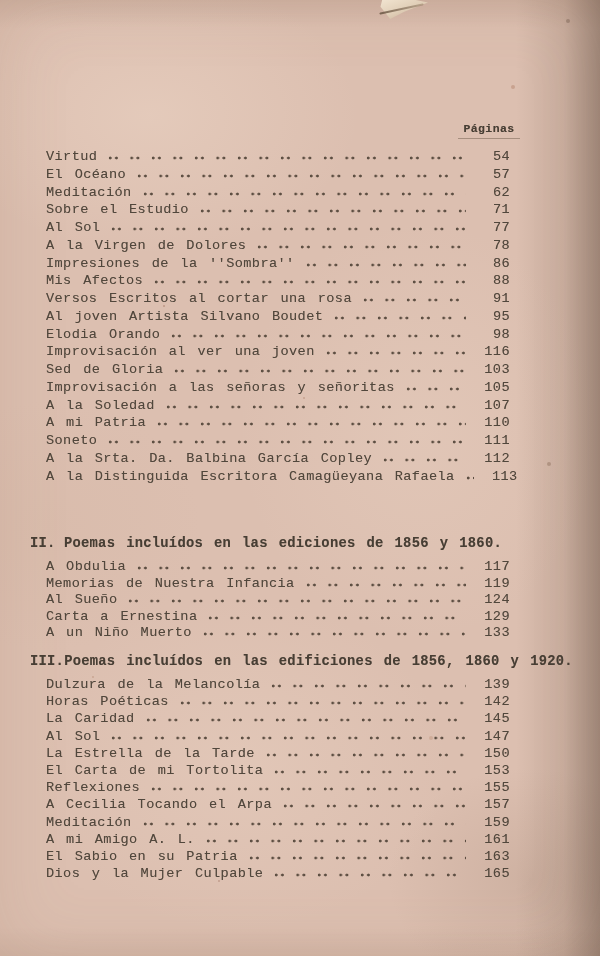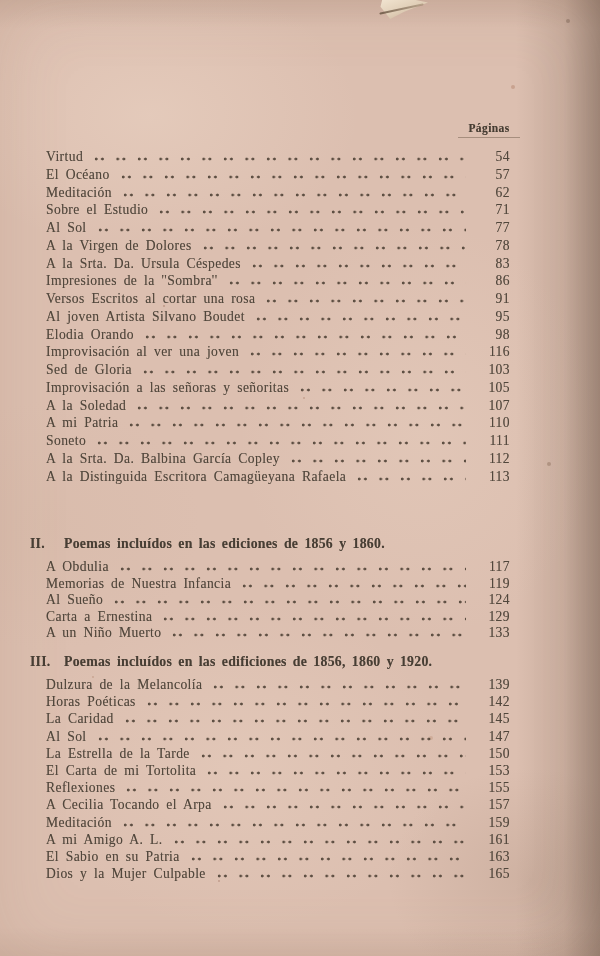--- a/index.html
+++ b/index.html
@@ -1,20 +1,20 @@
 <!DOCTYPE html>
 <html><head>
 <meta charset="utf-8">
 <style>
   html,body{margin:0;padding:0;background:#8a7a6e;}
   .page{
     position:relative;
     width:600px;height:956px;
     overflow:hidden;
-    font-family:Liberation Serif, serif;
+    font-family:Liberation Mono, monospace;
     color:#4e443a;
     background:
       linear-gradient(to right, rgba(110,88,72,0) 86%, rgba(110,88,72,0.18) 94%, rgba(84,66,54,0.45) 100%),
       linear-gradient(to bottom, rgba(130,100,82,0.14), rgba(130,100,82,0) 3%),
       linear-gradient(to top, rgba(130,100,82,0.10), rgba(130,100,82,0) 3%),
       radial-gradient(ellipse 300px 200px at 25% 12%, rgba(242,222,206,0.35), transparent 70%),
       radial-gradient(ellipse 260px 300px at 70% 45%, rgba(236,214,198,0.30), transparent 70%),
       radial-gradient(ellipse 300px 240px at 40% 80%, rgba(238,216,200,0.30), transparent 70%),
       radial-gradient(ellipse 200px 160px at 88% 92%, rgba(150,122,104,0.20), transparent 70%),
       radial-gradient(ellipse 220px 180px at 8% 55%, rgba(205,175,155,0.18), transparent 70%),
@@ -136,32 +136,32 @@
           <span class="leader"></span>
           <span class="pg">77</span>
         </div>
 
         <div class="row">
           <span class="t">A la Virgen de Dolores</span>
           <span class="leader"></span>
           <span class="pg">78</span>
         </div>
 
-        <div class="row">
-          <span class="t">A la Srta. Da. Ursula Céspedes</span>
-          <span class="leader"></span>
-          <span class="pg">83</span>
-        </div>
 
         <div class="row">
           <span class="t">Impresiones de la ''Sombra''</span>
           <span class="leader"></span>
           <span class="pg">86</span>
         </div>
 
+        <div class="row">
+          <span class="t">Mis Afectos</span>
+          <span class="leader"></span>
+          <span class="pg">88</span>
+        </div>
 
         <div class="row">
           <span class="t">Versos Escritos al cortar una rosa</span>
           <span class="leader"></span>
           <span class="pg">91</span>
         </div>
 
         <div class="row">
           <span class="t">Al joven Artista Silvano Boudet</span>
           <span class="leader"></span>

